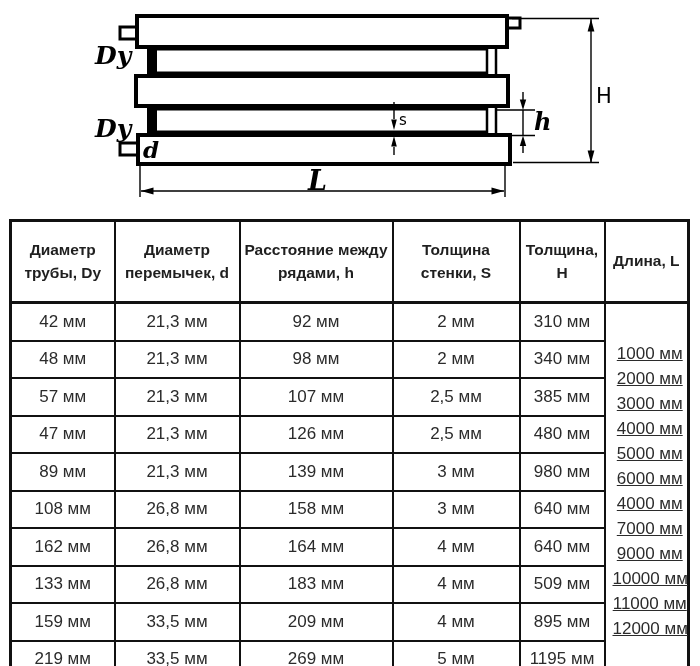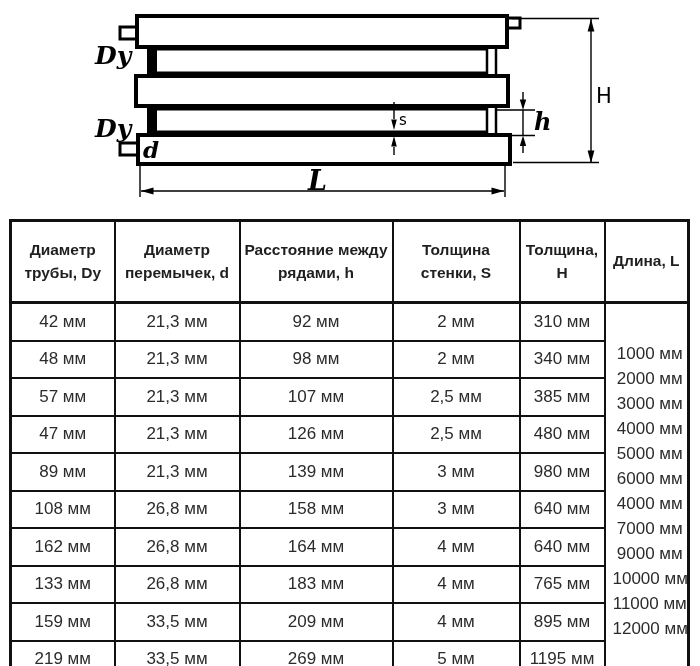--- a/index.html
+++ b/index.html
@@ -23,21 +23,21 @@
              color:#2b2b2b;}
   table.spec th, table.spec td{border:2px solid #111;}
   table.spec{border:3px solid #111;}
   table.spec th{
     height:79px;font-size:15.5px;font-weight:bold;text-align:center;vertical-align:middle;
     white-space:pre-line;line-height:1.45;padding:0 2px;color:#1f1f1f;
   }
   table.spec th{border-bottom:3px solid #111;}
   table.spec td{height:35.5px;font-size:17px;text-align:center;vertical-align:middle;padding:0;border-radius:11px;}
   td.len-cell{vertical-align:middle;text-align:left;padding:0;}
-  .len-line{line-height:25px;font-size:17px;padding-left:7px;white-space:nowrap;}
+  .len-line{line-height:25px;font-size:17px;padding-left:7px;white-space:nowrap;text-decoration:underline;}
 </style>
 </head>
 <body>
 
 <div class="page">
 
   <svg class="drawing" width="700" height="218" viewBox="0 0 700 218">
 
     <rect class="thinrow" x="150" y="49" width="345" height="24"></rect>
     <rect class="thinrow" x="150" y="109" width="345" height="23"></rect>
@@ -176,21 +176,21 @@
         <td>26,8 мм</td>
         <td>164 мм</td>
         <td>4 мм</td>
         <td>640 мм</td>
       </tr>
       <tr>
         <td>133 мм</td>
         <td>26,8 мм</td>
         <td>183 мм</td>
         <td>4 мм</td>
-        <td>765 мм</td>
+        <td>509 мм</td>
       </tr>
       <tr>
         <td>159 мм</td>
         <td>33,5 мм</td>
         <td>209 мм</td>
         <td>4 мм</td>
         <td>895 мм</td>
       </tr>
       <tr>
         <td>219 мм</td>

